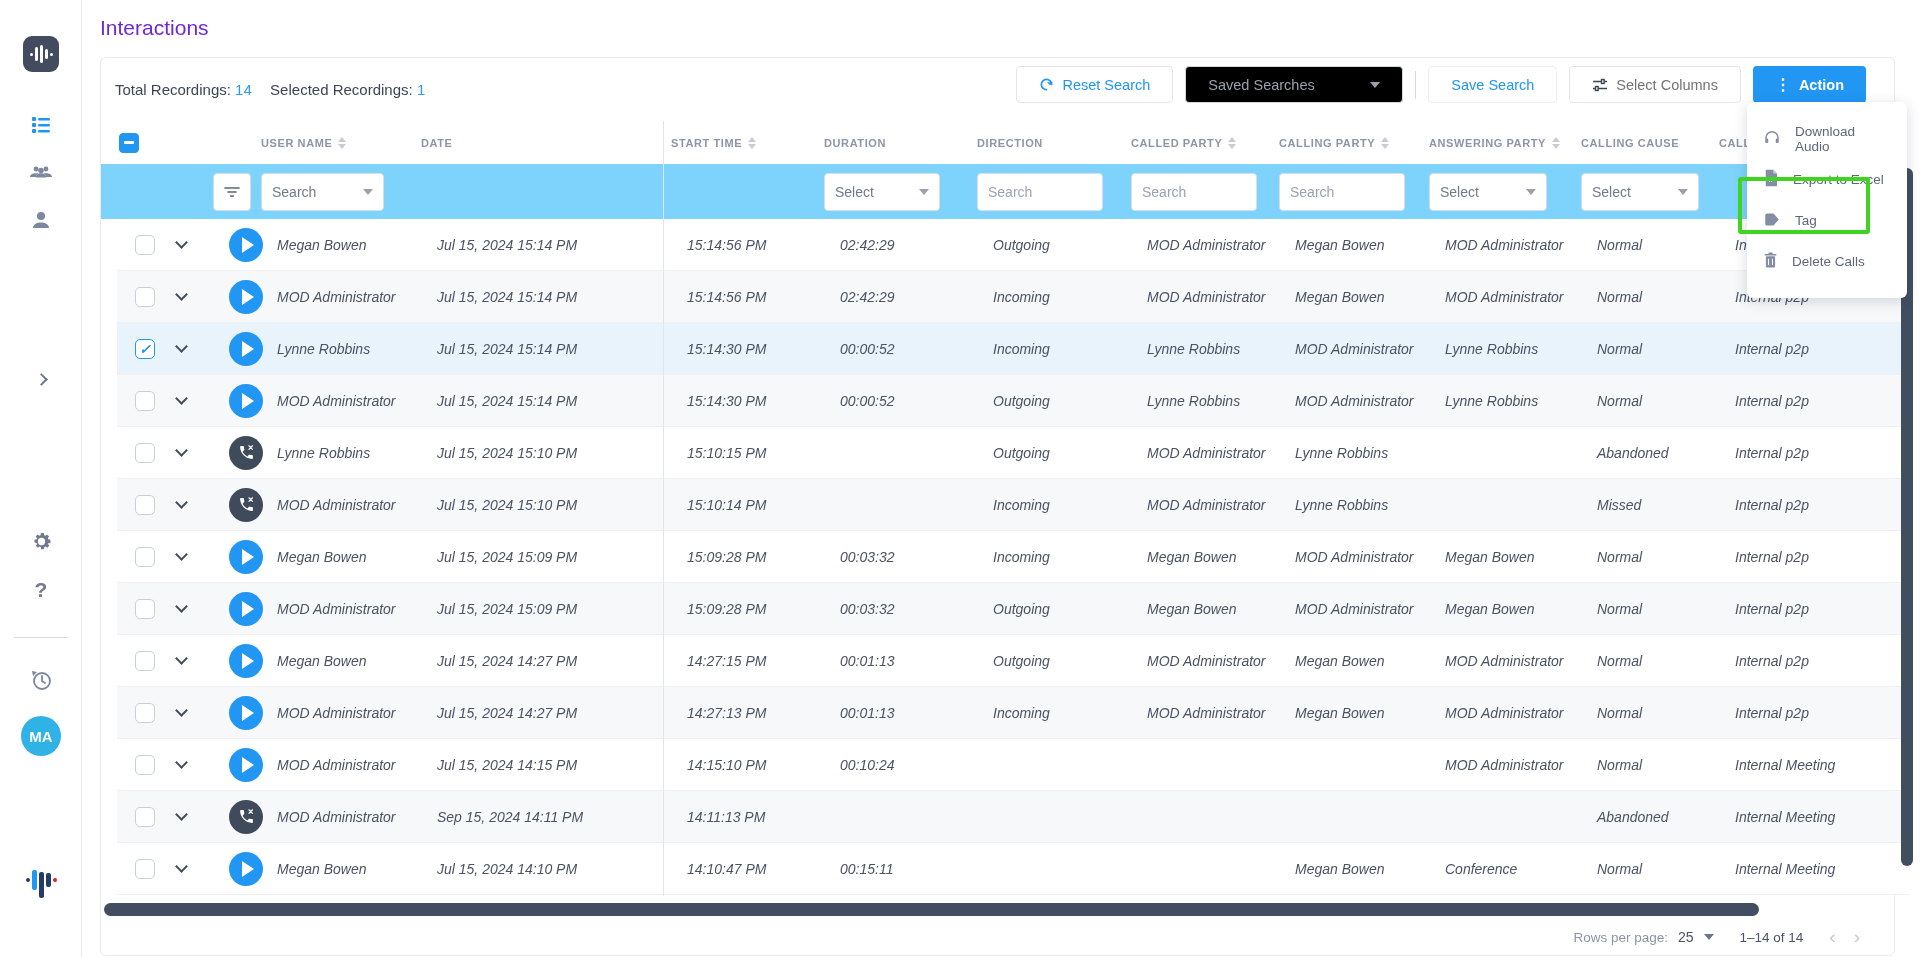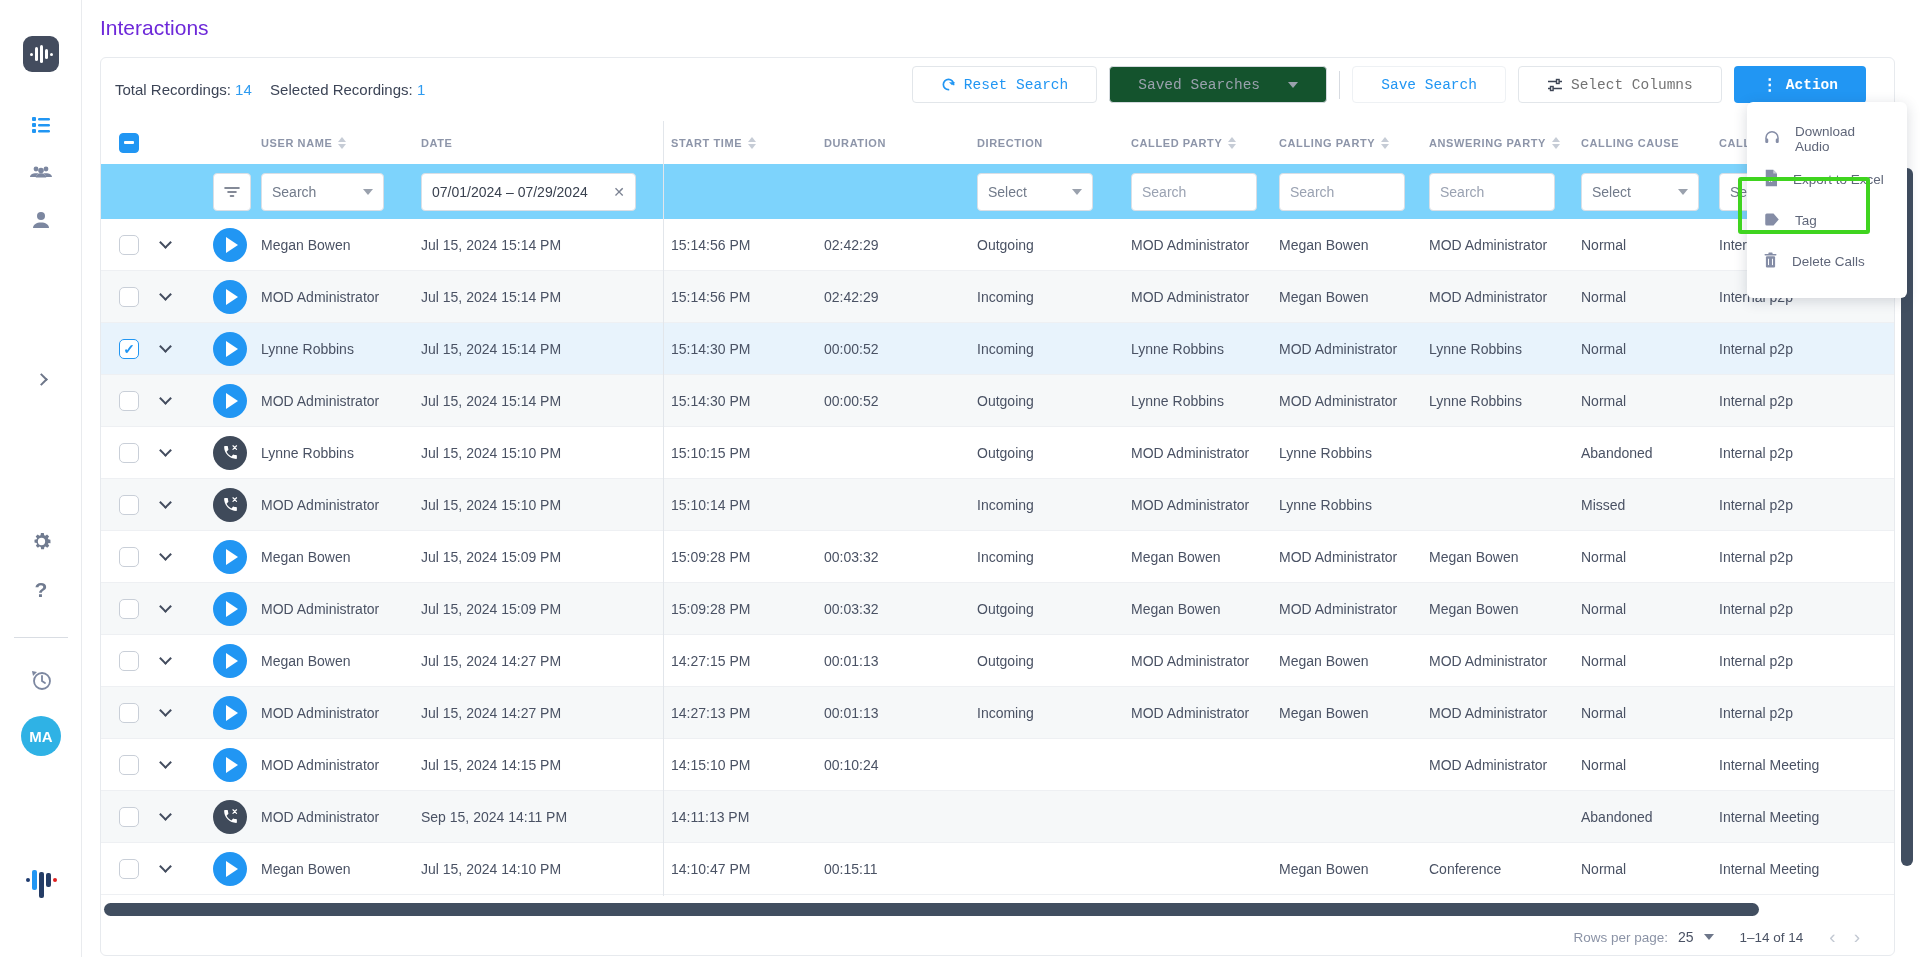--- a/index.html
+++ b/index.html
@@ -35,24 +35,24 @@
   
   .page-title { position:absolute; left:100px; top:16px; font-size:21px; color:#6d28d9; z-index:2; }
   .card { position:absolute; left:100px; top:57px; width:1795px; height:899px;
     background:#fff; border:1px solid #e7eaee; border-radius:6px; z-index:1; }
 
   
   .totals { position:absolute; left:14px; top:23px; font-size:15px; color:#3c4456; }
   .totals b { color:#2e9bf0; font-weight:normal; }
   .totals .sep { display:inline-block; width:10px; }
   .toolbar { position:absolute; right:28px; top:8px; display:flex; align-items:center; gap:12px; }
-  .btn { height:37px; display:flex; align-items:center; gap:8px; padding:0 28px; border-radius:4px;
-    font-size:14.5px; background:#fff; border:1px solid #e2e6ea; cursor:pointer; white-space:nowrap;font-family:Liberation Mono, monospace; }
+  .btn { height:37px; display:flex; align-items:center; gap:8px; padding:0 22px; border-radius:4px;
+    font-size:14.5px; background:#fff; border:1px solid #e2e6ea; cursor:pointer; white-space:nowrap; }
   .btn.blue-text { color:#2196f3; }
-  .btn.dropdown { background:#14532d; border:1px solid #d4d9de; color:#9aa1ad; width:218px; justify-content:space-between; }
+  .btn.dropdown { background:#000000; border:1px solid #d4d9de; color:#9aa1ad; width:218px; justify-content:space-between; }
   .btn.primary { background:#2196f3; border:none; color:#fff; font-weight:bold; }
   .tb-divider { width:1px; height:28px; background:#d7dbe1; }
   .caret { width:0; height:0; border-left:5px solid transparent; border-right:5px solid transparent; border-top:6px solid #9aa1ad; }
   .dots { font-size:16px; font-weight:bold; letter-spacing:0; }
 
   
   .grid { display:grid; grid-template-columns:42px 52px 48px 160px 242px 153px 153px 154px 148px 150px 152px 138px 185px;
     padding-left:18px; align-items:center; }
   .thead { position:absolute; left:0; top:63px; width:1793px; height:43px; }
   .th { font-size:11px; font-weight:bold; letter-spacing:.6px; color:#8d95a9; display:flex; align-items:center; gap:6px; }
@@ -67,21 +67,21 @@
   .fbox { height:38px; background:#fff; border:1px solid #d9dee5; border-radius:4px; display:flex;
     align-items:center; padding:0 10px; font-size:14px; color:#717a8a; }
   .fbox.select { justify-content:space-between; cursor:pointer; }
   .fbox input { border:none; outline:none; width:100%; font-size:14px; font-family:inherit; color:#39414f; background:transparent; }
   .fbox input::placeholder { color:#9aa2b2; }
   .filter-btn { width:38px; height:38px; justify-content:center; padding:0; cursor:pointer; }
   .date-chip { width:215px; color:#39414f; justify-content:space-between; font-size:14px; }
   .x-clear { color:#7b8292; font-size:14px; cursor:pointer; margin-left:6px; }
 
   
-  .tbody { position:absolute; left:0; top:161px; width:1793px; }
+  .tbody { position:absolute; left:16px; top:161px; width:1793px;font-style:italic; }
   .row { height:52px; border-bottom:1px solid #eef0f3; background:#fff; font-size:14px; color:#4a5264; }
   .row.alt { background:#f6f8f9; }
   .row.selected { background:#e8f3fc; }
   .cb { width:20px; height:20px; border:1.5px solid #c9cfd8; border-radius:5px; background:#fff; cursor:pointer;
     display:flex; align-items:center; justify-content:center; }
   .cb.checked { border-color:#2196f3; color:#2196f3; font-size:14px; font-weight:bold; }
   .cb.indet { background:#2196f3; border-color:#2196f3; border-radius:4px; position:relative; }
   .cb.indet::after { content:""; width:10px; height:2.5px; background:#fff; border-radius:1px; }
   .chev-dn { width:9px; height:9px; border-right:2px solid #434c5e; border-bottom:2px solid #434c5e;
     transform:rotate(45deg); margin-top:-4px; cursor:pointer; }
@@ -309,26 +309,20 @@
             <path d="M1 3h14M4 7h8M6.5 11h3" stroke="#5c6476" stroke-width="1.6" stroke-linecap="round"></path>
           </svg>
         </div>
       </div>
       <div>
         <div class="fbox select" style="width:123px">
           <span>Search</span>
           <span class="caret"></span>
         </div>
       </div>
-      <div>
-        <div class="fbox date-chip">
-          <span>07/01/2024 – 07/29/2024</span>
-          <span class="x-clear">✕</span>
-        </div>
-      </div>
       <div class="pad8"></div>
       <div class="pad8"></div>
       <div class="pad8">
         <div class="fbox select" style="width:116px">
           <span>Select</span>
           <span class="caret"></span>
         </div>
       </div>
       <div class="pad8">
         <div class="fbox" style="width:126px">

